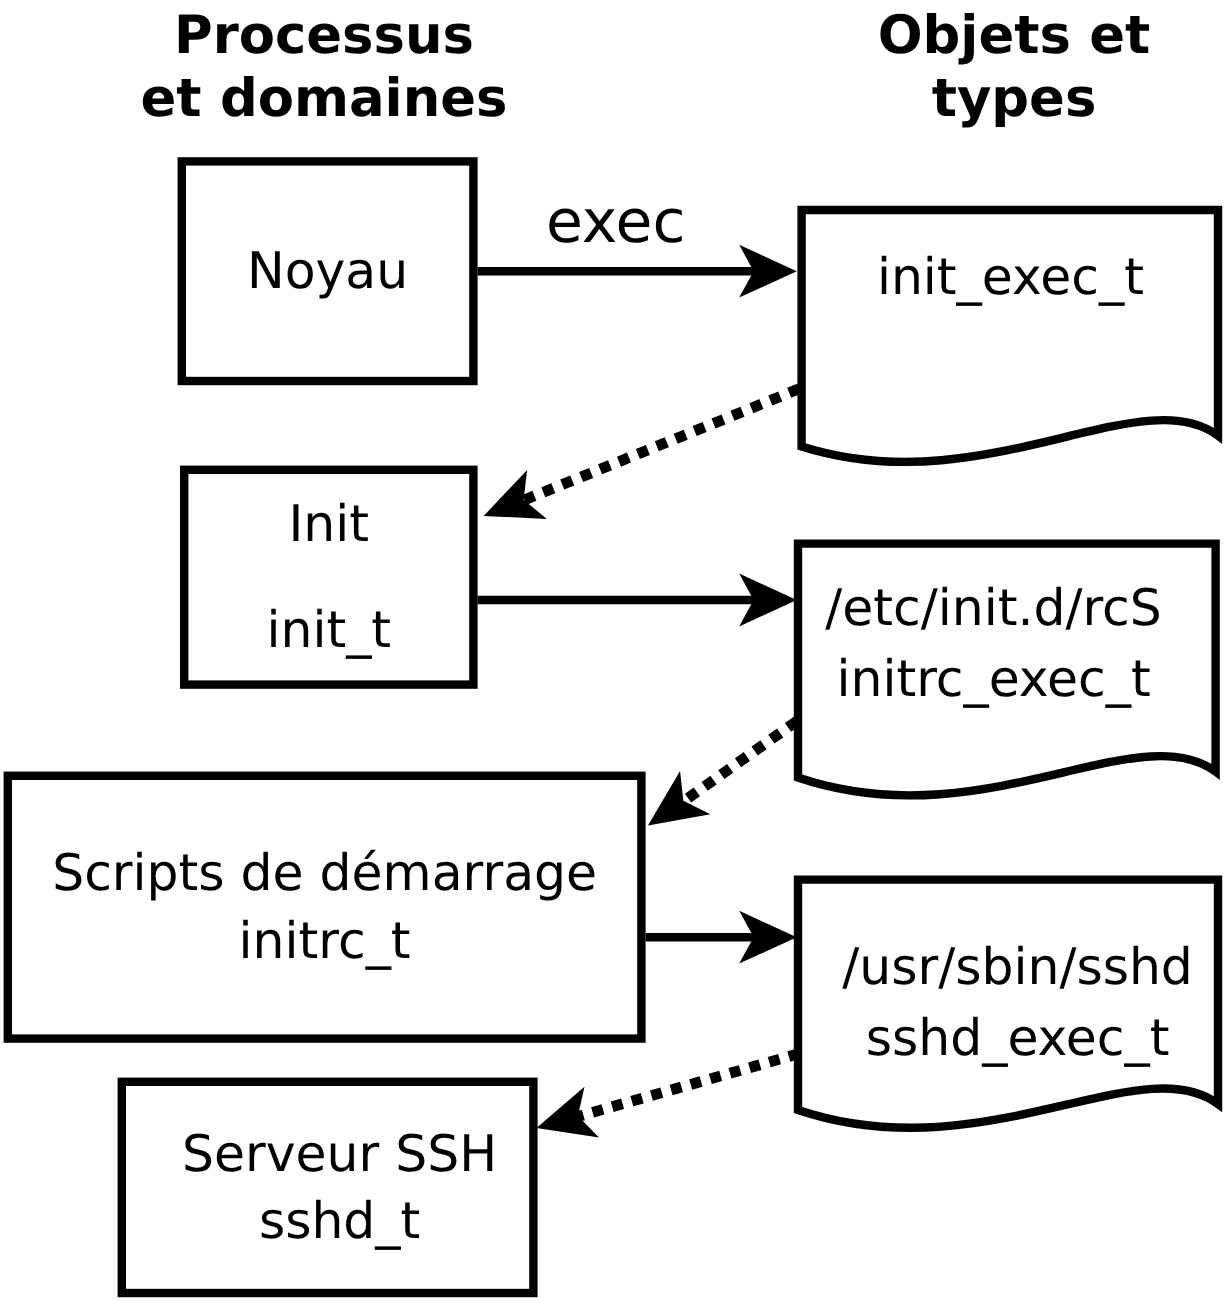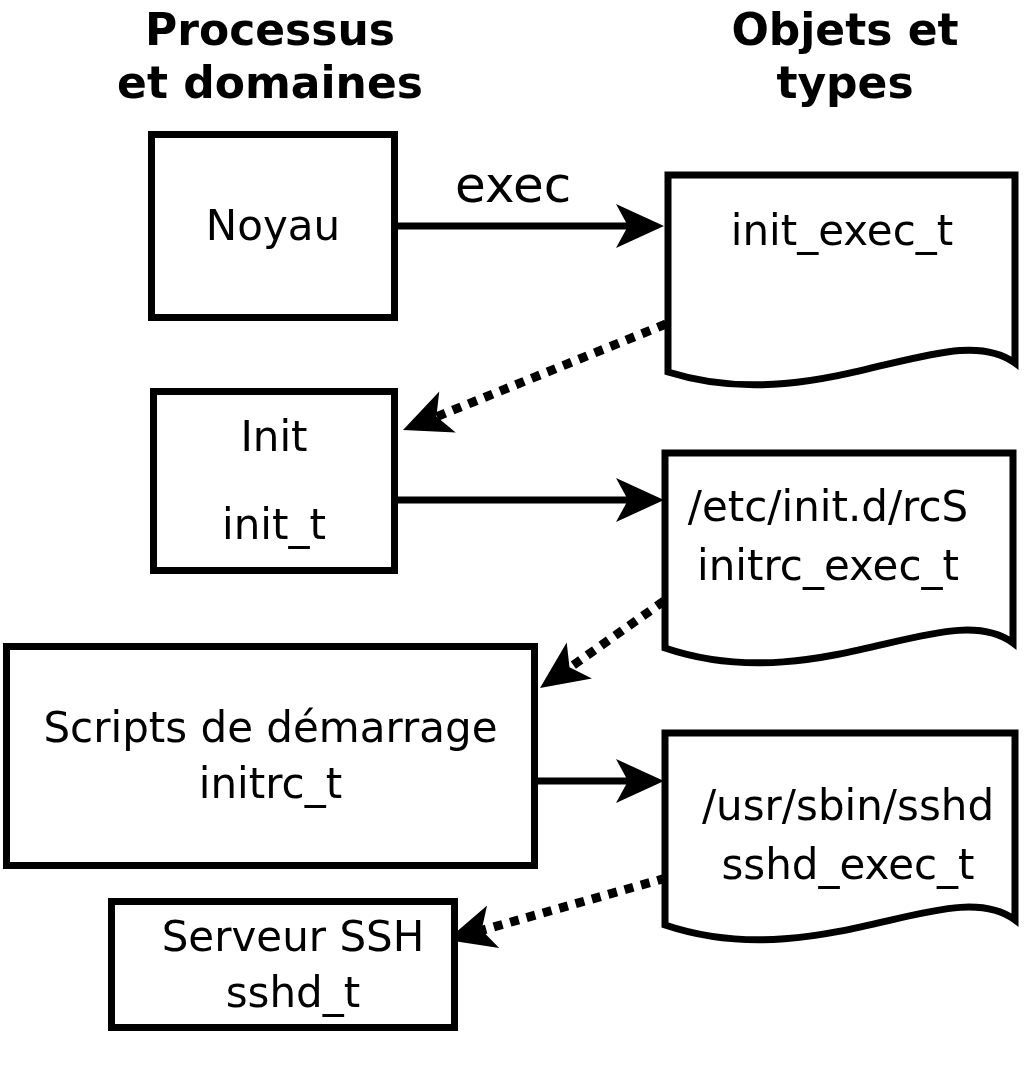--- a/index.html
+++ b/index.html
@@ -129,21 +129,21 @@
   <div class="pbox" style="left:150px; top:388px; width:248px; height:186px;gap:32px;">
     <div>Init</div>
     <div>init_t</div>
   </div>
 
   <div class="pbox" style="left:3px; top:643px; width:535px; height:226px;">
     <div>Scripts de démarrage</div>
     <div>initrc_t</div>
   </div>
 
-  <div class="pbox" style="left:108px; top:898px; width:350px; height:133px;padding-left:20px;">
+  <div class="pbox" style="left:98px; top:898px; width:350px; height:183px;padding-left:20px;">
     <div>Serveur SSH</div>
     <div>sshd_t</div>
   </div>
 
   <div class="doctext" style="left:672px; top:201px; width:340px;">
     <div>init_exec_t</div>
   </div>
 
   <div class="doctext" style="left:668px; top:477px; width:320px;">
     <div>/etc/init.d/rcS</div>

